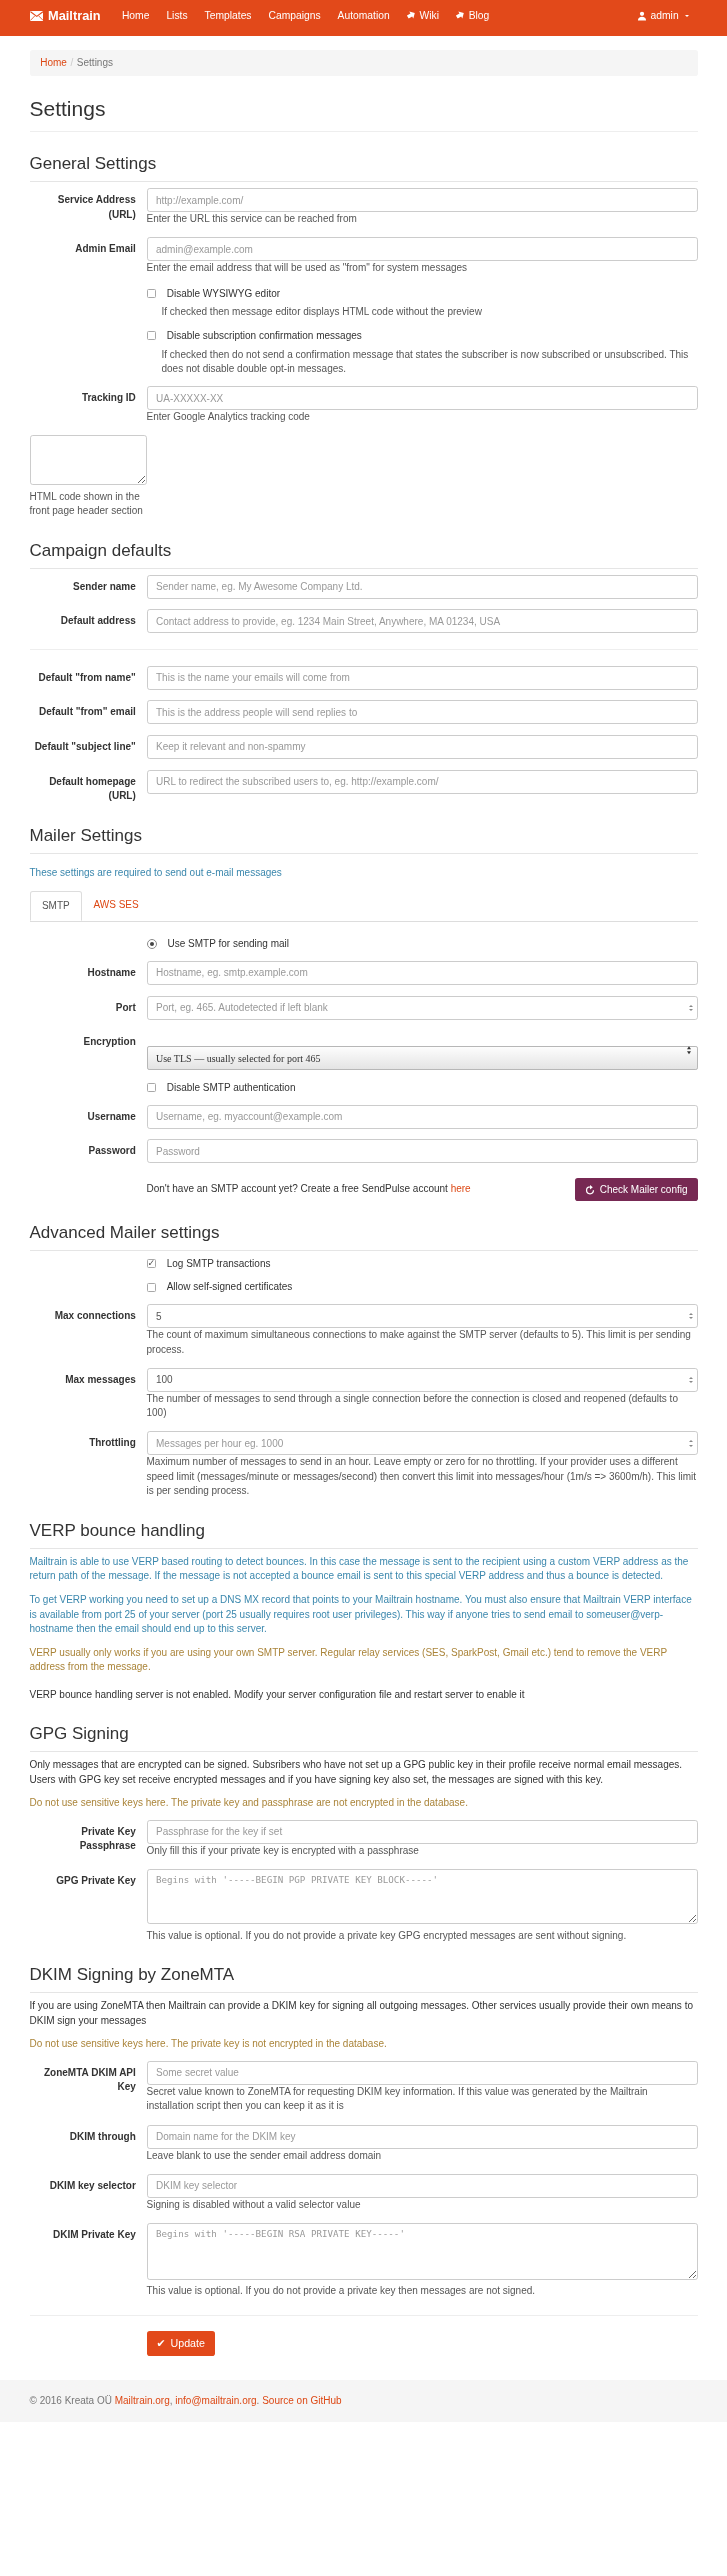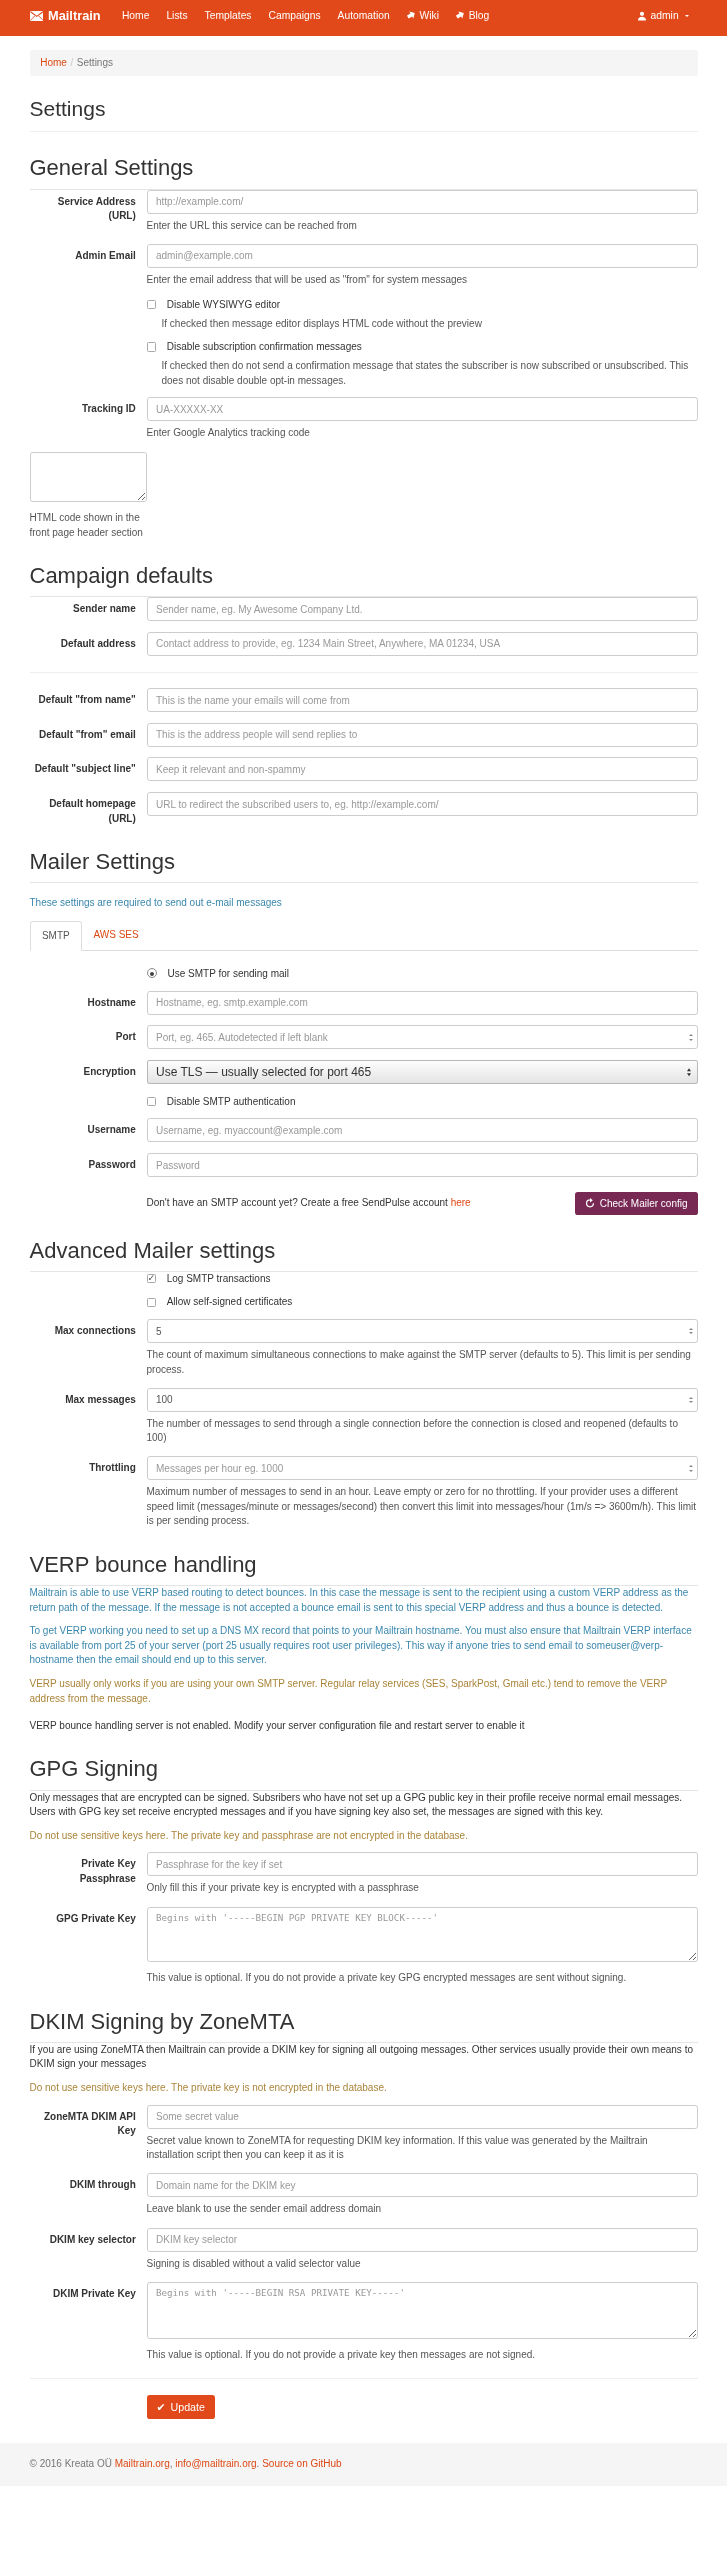--- a/index.html
+++ b/index.html
@@ -15,39 +15,39 @@
   .nav-right { margin-left:auto; display:flex; align-items:center; }
   .caret { display:inline-block; width:0; height:0; border-left:2.8px solid transparent; border-right:2.8px solid transparent; border-top:2.8px solid #fff; margin-left:2.8px; }
 
   
   .container { width:668px; margin:0 auto; }
   .breadcrumb { background:#f5f5f5; border-radius:2.8px; padding:5.7px 10.7px; margin-top:14px; color:#777; }
   .breadcrumb a { color:#DD4814; text-decoration:none; cursor:pointer; }
   .breadcrumb .sep { color:#ccc; padding:0 3.6px; }
   h2.page-title { font-size:21px; font-weight:500; margin:18px 0 7px; }
   hr.title-rule { border:0; border-top:0.7px solid #eee; margin:7px 0 10px; }
-  .legend { font-size:22px; font-weight:500; padding-bottom:4.3px; border-bottom:0.7px solid #e5e5e5; margin:20px 0 0; }
+  .legend { font-size:17px; font-weight:500; padding-bottom:4.3px; border-bottom:0.7px solid #e5e5e5; margin:20px 0 6px; }
 
   
   .form-row { display:grid; grid-template-columns:117px 1fr; margin-bottom:10.7px; }
   .control-label { text-align:right; padding:5px 10.7px 0 0; font-weight:bold; color:#333; }
   .controls { min-width:0; }
   .form-control { width:100%; height:24px; padding:4.3px 8.5px; border:0.7px solid #ccc; border-radius:2.8px; font-size:10px; color:#555; font-family:inherit; background:#fff; }
   .form-control::placeholder, textarea::placeholder { color:#999; opacity:1; }
   textarea.form-control { resize:vertical; }
   textarea.mono { font-family:"DejaVu Sans Mono","Liberation Mono",monospace; font-size:9.2px; }
-  .help-block { margin-top:5px; color:#555; }
+  .help-block { color:#555; }
   .num-wrap { position:relative; }
   .spin { position:absolute; right:5px; top:50%; transform:translateY(-50%); display:flex; flex-direction:column; gap:2.1px; }
   .spin i { display:block; width:0; height:0; border-left:2.5px solid transparent; border-right:2.5px solid transparent; }
   .spin .up { border-bottom:2.8px solid #888; }
   .spin .dn { border-top:2.8px solid #888; }
 
   .select-wrap { position:relative; }
-  .select-ctl { appearance:none; -webkit-appearance:none; width:100%; height:24px; padding:4.3px 8.5px; border:0.7px solid #b7b7b7; border-radius:2.1px; font-size:12px; color:#333; font-family:Liberation Sans, sans-serif; background:linear-gradient(#fdfdfd,#e4e4e4); }
+  .select-ctl { appearance:none; -webkit-appearance:none; width:100%; height:24px; padding:4.3px 8.5px; border:0.7px solid #b7b7b7; border-radius:2.1px; font-size:10px; color:#333; font-family:Liberation Serif, serif; background:linear-gradient(#fdfdfd,#e4e4e4);margin-top:16px; }
   .select-arrows { position:absolute; right:7px; top:50%; transform:translateY(-50%); display:flex; flex-direction:column; gap:1.4px; pointer-events:none; }
   .select-arrows i { display:block; width:0; height:0; border-left:2.8px solid transparent; border-right:2.8px solid transparent; }
   .select-arrows .up { border-bottom:3.6px solid #333; }
   .select-arrows .dn { border-top:3.6px solid #333; }
 
   .check-row { margin-bottom:9.2px; }
   .check-line { display:flex; gap:11px; align-items:flex-start; cursor:pointer; }
   .cbox { flex:0 0 9.2px; width:9.2px; height:9.2px; border:0.7px solid #a8a8a8; border-radius:1.4px; background:#fff; margin-top:2.1px; position:relative; }
   .cbox.checked::after { content:"✓"; position:absolute; top:-2.8px; left:0px; font-size:9.2px; color:#555; }
   .rdot { flex:0 0 10px; width:10px; height:10px; border:0.7px solid #8a8a8a; border-radius:50%; background:#fff; margin-top:1.4px; position:relative; }

